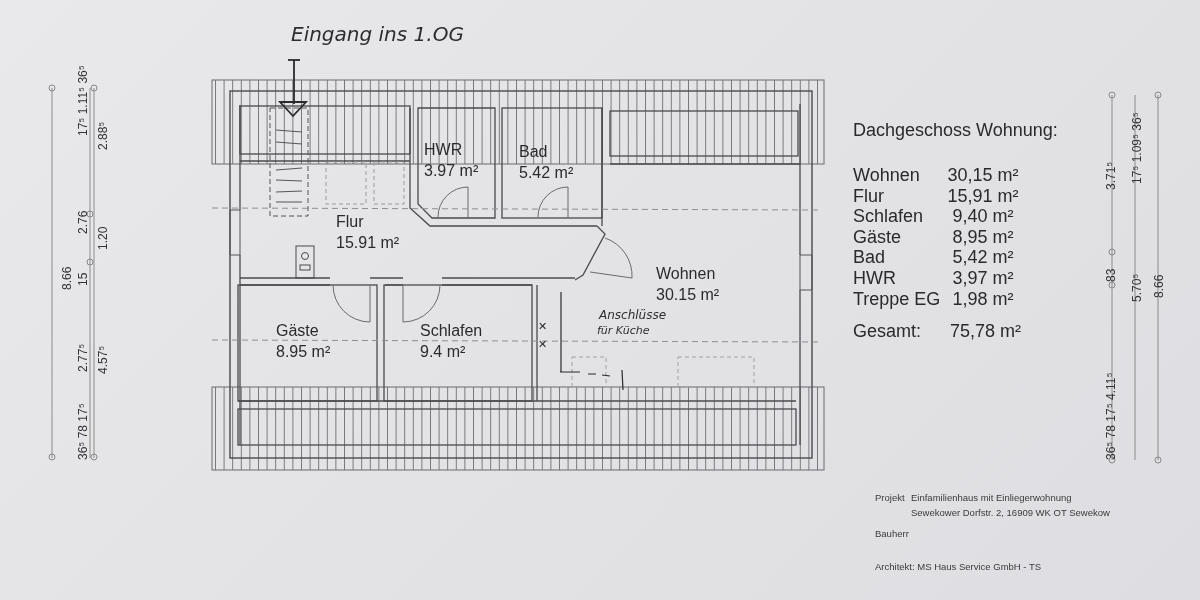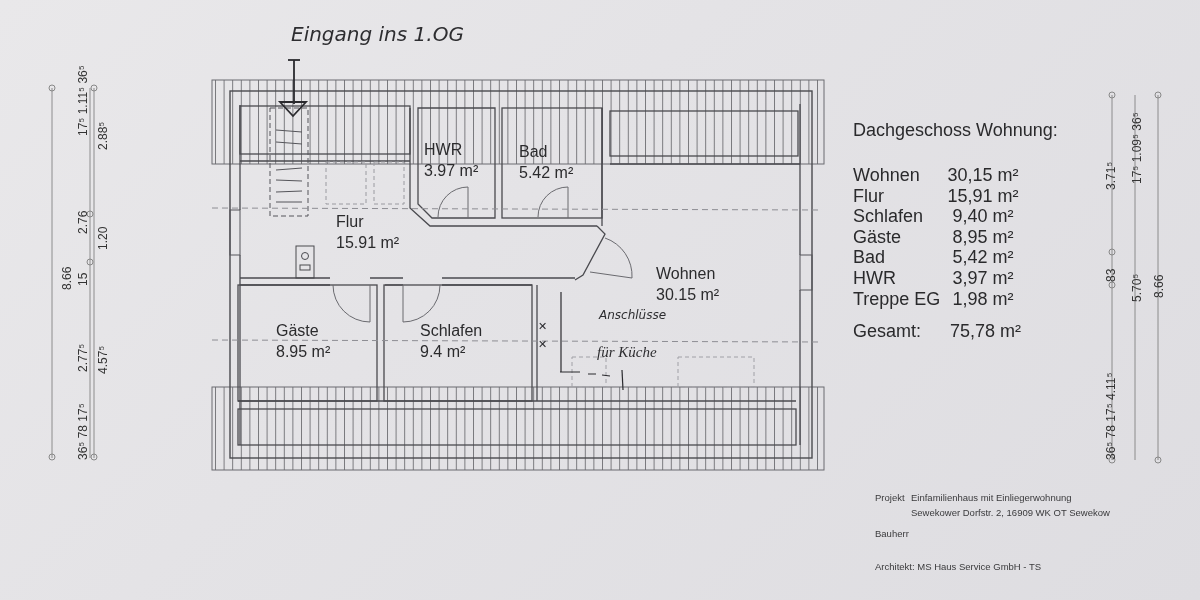--- a/index.html
+++ b/index.html
@@ -139,21 +139,21 @@
       <circle cx="1112" cy="252" r="3"></circle>
       <circle cx="1112" cy="285" r="3"></circle>
       <circle cx="1112" cy="460" r="3"></circle>
     <circle cx="1158" cy="95" r="3"></circle>
       <circle cx="1158" cy="460" r="3"></circle>
   </g>
 </svg>
 
 <div class="hand" style="left:260px;top:22px;font-size:20px;">Eingang ins 1.OG</div>
 <div class="hand" style="left:568px;top:308px;font-size:12px;">Anschlüsse</div>
-<div class="hand" style="left:566px;top:344px;font-size:15px;font-family:Liberation Serif, serif;">für Küche</div>
+<div class="hand" style="left:566px;top:324px;font-size:11px;">für Küche</div>
 
 <div class="room-label" style="left:424px;top:139px;">
   <div>HWR</div>
   <div>3.97 m²</div>
 </div>
 <div class="room-label" style="left:519px;top:141px;">
   <div>Bad</div>
   <div>5.42 m²</div>
 </div>
 <div class="room-label" style="left:336px;top:211px;">

